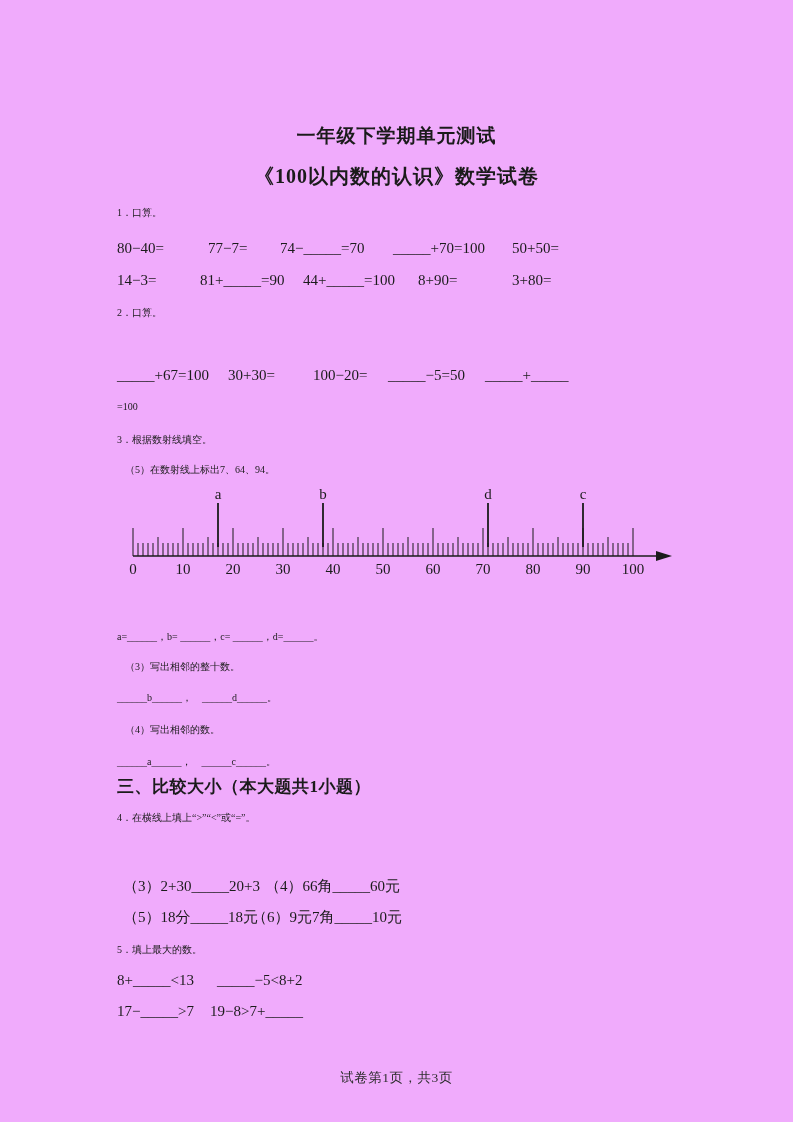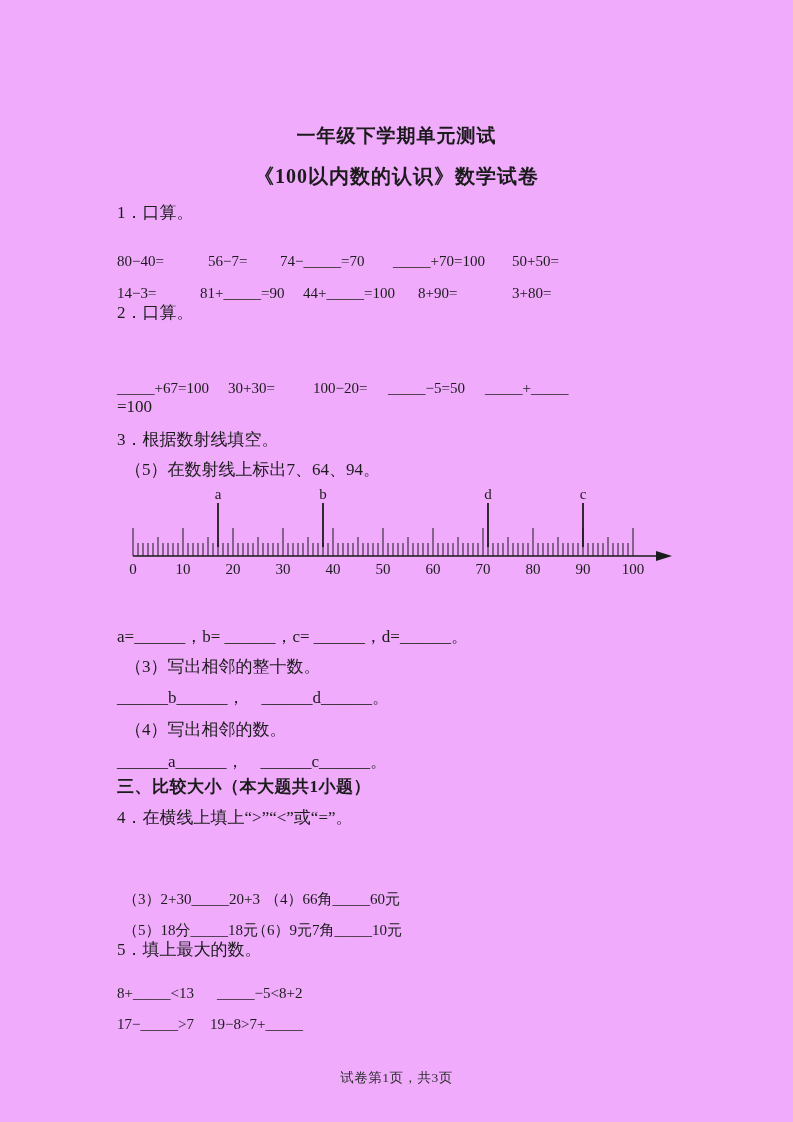--- a/index.html
+++ b/index.html
@@ -1,43 +1,43 @@
 <!DOCTYPE html>
 <html><head>
 <meta charset="utf-8">
 <style>
   html,body{margin:0;padding:0;background:#ffffff;}
   .page{
     position:relative;width:793px;height:1122px;background:#f0abfc;
     font-family:"Liberation Serif","DejaVu Serif",serif;color:#1b1b1b;overflow:hidden;
   }
-  .line{position:absolute;font-size:17px;line-height:20px;white-space:nowrap;}
+  .line{position:absolute;font-size:10px;line-height:20px;white-space:nowrap;}
   .center{left:0;width:100%;text-align:center;}
   .title{font-size:19px;font-weight:bold;letter-spacing:1px;}
   .subtitle{font-size:20px;font-weight:bold;letter-spacing:1px;}
   .h3{font-size:17px;font-weight:bold;letter-spacing:0.5px;}
-  .eq{position:absolute;top:13px;font-size:15px;white-space:nowrap;text-align:right;}
+  .eq{position:absolute;top:0;font-size:15px;white-space:nowrap;text-align:right;}
   .row{position:absolute;left:0;top:0;width:100%;height:22px;}
   .footer{font-size:13.5px;color:#2e2e2e;letter-spacing:0.5px;}
   .nl-wrap{position:absolute;}
   svg text{font-family:"Liberation Serif","DejaVu Serif",serif;fill:#1b1b1b;}
 </style>
 </head>
 <body>
 
 <div class="page">
 
   <div class="line center title" style="top:126px">一年级下学期单元测试</div>
   <div class="line center subtitle" style="top:166px">《100以内数的认识》数学试卷</div>
 
   <div class="line" style="top:203px;left:117px">1．口算。</div>
 
   <div class="row" style="top:240px">
     <span class="eq" style="left:117px">80−40=</span>
-    <span class="eq" style="left:208px">56−7=</span>
+    <span class="eq" style="left:208px">77−7=</span>
     <span class="eq" style="left:280px">74−_____=70</span>
     <span class="eq" style="left:393px">_____+70=100</span>
     <span class="eq" style="left:512px">50+50=</span>
   </div>
   <div class="row" style="top:272px">
     <span class="eq" style="left:117px">14−3=</span>
     <span class="eq" style="left:200px">81+_____=90</span>
     <span class="eq" style="left:303px">44+_____=100</span>
     <span class="eq" style="left:418px">8+90=</span>
     <span class="eq" style="left:512px">3+80=</span>

